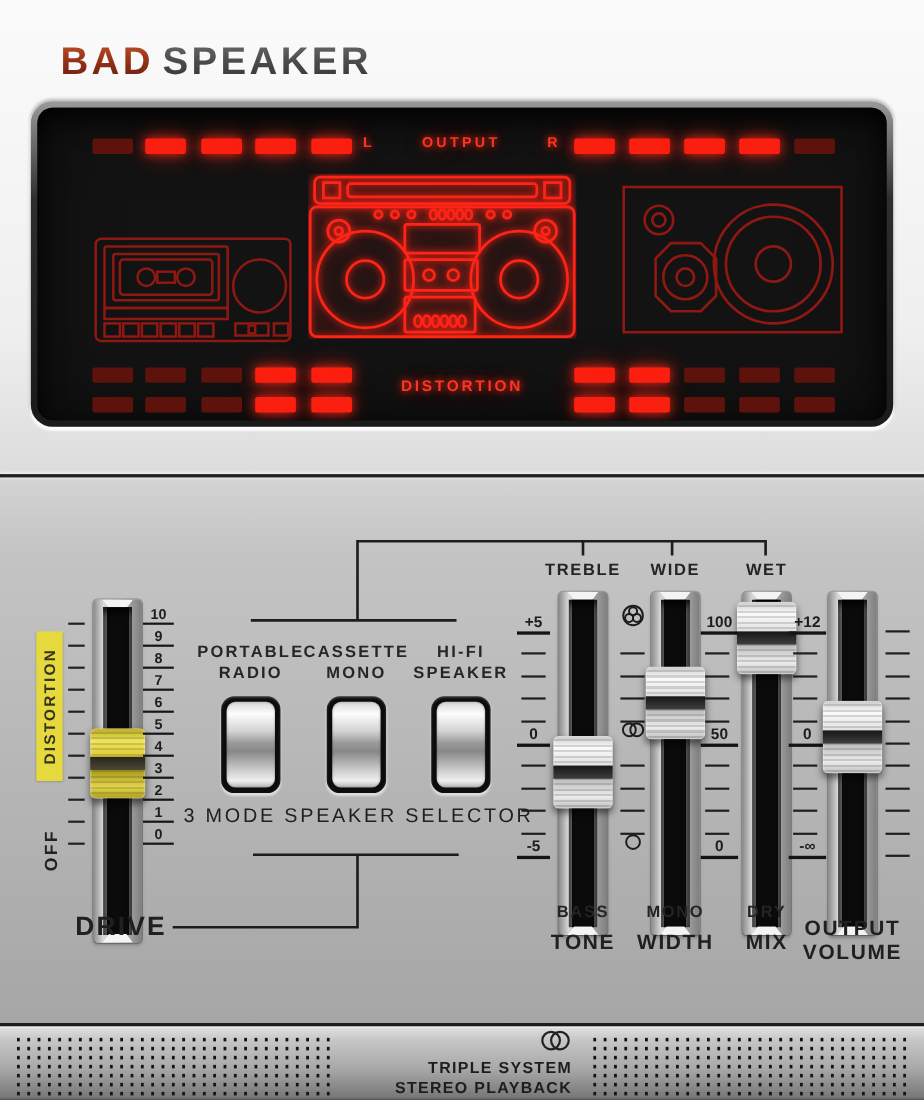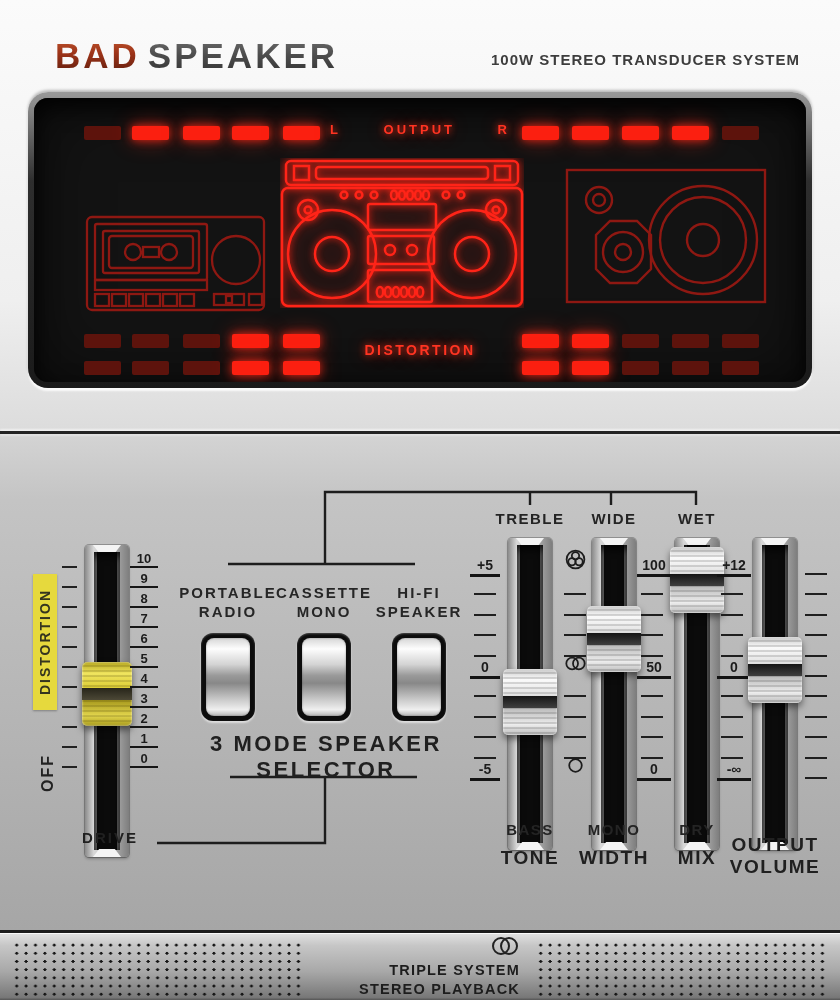--- a/index.html
+++ b/index.html
@@ -72,57 +72,56 @@
   
   .toplabel{position:absolute;width:104px;text-align:center;top:510px;font-weight:bold;font-size:15px;
             letter-spacing:1.5px;color:#242424;}
   .sublabel{position:absolute;width:104px;text-align:center;top:821px;font-weight:bold;font-size:15px;
             letter-spacing:1.5px;color:#242424;}
   .biglabel{position:absolute;width:120px;text-align:center;top:847px;font-weight:bold;font-size:19px;
             letter-spacing:1.5px;color:#202020;}
   .vol-label{position:absolute;left:715px;top:834px;width:120px;text-align:center;font-weight:bold;
              font-size:19px;letter-spacing:1.5px;line-height:22px;color:#202020;}
   .drive-label{position:absolute;left:50px;top:829px;width:120px;text-align:center;font-weight:bold;
-               font-size:15px;letter-spacing:2px;color:#202020;}
+               font-size:24px;letter-spacing:2px;color:#202020;}
   .zone{position:absolute;left:33px;top:574px;width:24px;height:136px;background:#e6d93d;
         box-shadow:0 1px 2px rgba(0,0,0,.3);display:flex;align-items:center;justify-content:center;}
   .vtext{writing-mode:vertical-rl;transform:rotate(180deg);font-weight:bold;letter-spacing:2px;}
   .zone .vtext{font-size:14px;color:#35351f;}
   .off{position:absolute;left:36px;top:742px;width:24px;height:62px;display:flex;align-items:center;
        justify-content:center;}
   .off .vtext{font-size:16px;color:#222;}
   
   .mode-label{position:absolute;top:583px;width:130px;text-align:center;font-weight:bold;font-size:15px;
               letter-spacing:2px;line-height:19px;color:#262626;}
   .switch{position:absolute;top:633px;width:54px;height:88px;border-radius:12px;background:#0c0c0c;
           box-shadow:0 2px 2px rgba(255,255,255,.55),inset 0 1px 2px rgba(255,255,255,.25);}
   .switch .inner{position:absolute;inset:5px;border-radius:8px;
           background:linear-gradient(180deg,#d6d6d6 0%,#fdfdfd 14%,#d3d3d3 34%,#9a9a9a 48%,#888 58%,#c7c7c7 78%,#efefef 92%,#b5b5b5 100%);
           box-shadow:inset 0 0 2px rgba(0,0,0,.4);}
-  .sel-title{position:absolute;left:166px;top:731px;width:320px;text-align:center;font-weight:bold;
-             font-size:22px;letter-spacing:2.5px;color:#202020;}
+  .sel-title{position:absolute;left:166px;top:731px;width:320px;text-align:center;font-weight:normal;
+             font-size:18px;letter-spacing:2.5px;color:#202020;}
   
   .footer{position:absolute;left:0;top:930px;width:840px;height:70px;
           background:linear-gradient(180deg,#e2e2e2 0%,#c6c6c6 18%,#a8a8a8 55%,#787878 92%,#2c2c2c 100%);
           border-top:3px solid #1c1c1c;box-shadow:inset 0 1px 0 rgba(255,255,255,.8);}
   .grille{position:absolute;top:8px;height:56px;width:292px;
           background-image:radial-gradient(ellipse 2.4px 2.9px at center,#151515 60%,transparent 65%);
           background-size:9.4px 8.2px;}
   .foot-center{position:absolute;left:320px;top:2px;width:200px;text-align:right;color:#1d1d1d;}
   .foot-center .txt{font-weight:bold;font-size:14.5px;letter-spacing:1.2px;line-height:19px;}
 </style>
 </head>
 <body>
 
 <div id="app">
 
   <div class="logo">
     <span class="bad">BAD</span><span class="spk">SPEAKER</span>
   </div>
-  <div class="tagline">100W STEREO TRANSDUCER SYSTEM</div>
 
   <div class="display">
     <div class="screen">
 
       <div class="seg" style="left:50px;top:28px" data-state="dim"></div>
       <div class="seg" style="left:98px;top:28px" data-state="on"></div>
       <div class="seg" style="left:149px;top:28px" data-state="on"></div>
       <div class="seg" style="left:198px;top:28px" data-state="on"></div>
       <div class="seg" style="left:249px;top:28px" data-state="on"></div>
       <div class="meter-labels">

